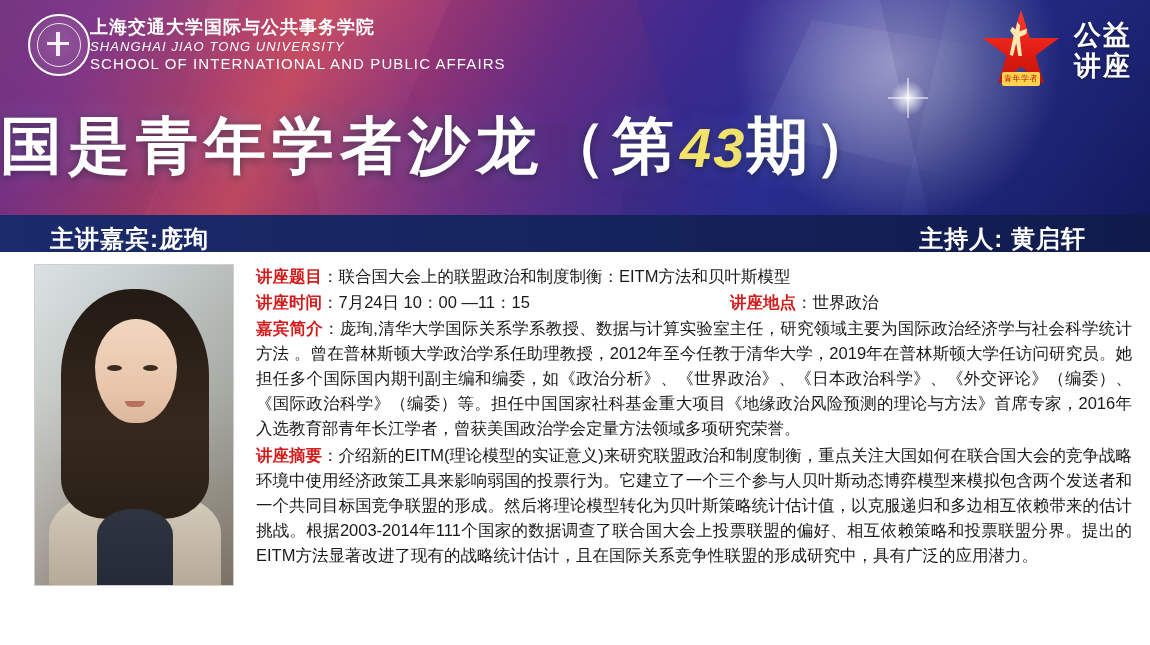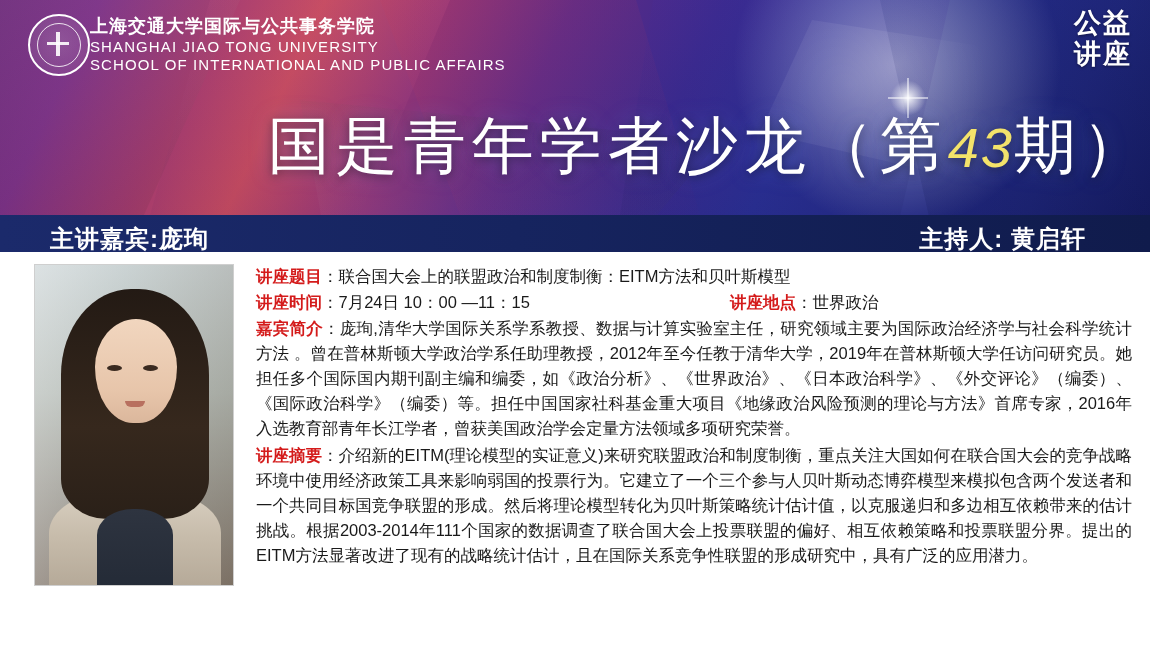--- a/index.html
+++ b/index.html
@@ -83,21 +83,21 @@
     content: "";
     position: absolute;
     left: 17px; top: 16px;
     width: 22px; height: 24px;
     background:
       linear-gradient(90deg, transparent 40%, rgba(255,255,255,0.9) 40%, rgba(255,255,255,0.9) 60%, transparent 60%),
       linear-gradient(0deg, transparent 45%, rgba(255,255,255,0.9) 45%, rgba(255,255,255,0.9) 58%, transparent 58%);
   }
   .logo-text { color: #ffffff; line-height: 1.25; }
   .logo-cn { font-size: 18px; letter-spacing: 1px; font-weight: bold; }
-  .logo-en1 { font-size: 15px; letter-spacing: 1.1px; }
+  .logo-en1 { font-size: 13px; letter-spacing: 1.1px; font-style: italic; }
   .logo-en2 { font-size: 15px; letter-spacing: 1.1px; }
 
   
   .emblem-block {
     position: absolute;
     right: 18px; top: 8px;
     display: flex;
     align-items: center;
     gap: 10px;
   }
@@ -138,24 +138,24 @@
     font-weight: bold;
     line-height: 1.16;
     letter-spacing: 2px;
     text-shadow: 0 1px 3px rgba(0,0,0,0.45);
   }
 
   
   .main-title {
     position: absolute;
     left: 0; right: 0; top: 104px;
-    text-align: right;
+    text-align: left;
     color: #ffffff;
     font-size: 62px;
-    font-weight: normal;
+    font-weight: bold;
     letter-spacing: 6px;
     text-shadow: 0 2px 10px rgba(0,0,0,0.45), 0 0 22px rgba(120,160,255,0.35);
     white-space: nowrap;
   }
   .main-title .issue-num {
     color: #f4e36a;
     font-style: italic;
     font-size: 56px;
     letter-spacing: 2px;
   }
@@ -310,20 +310,25 @@
     <div class="logo-block">
       <div class="logo-seal"></div>
       <div class="logo-text">
         <div class="logo-cn">上海交通大学国际与公共事务学院</div>
         <div class="logo-en1">SHANGHAI JIAO TONG UNIVERSITY</div>
         <div class="logo-en2">SCHOOL OF INTERNATIONAL AND PUBLIC AFFAIRS</div>
       </div>
     </div>
 
     <div class="emblem-block">
+      <div class="star-emblem">
+        <div class="star-shape"></div>
+        <div class="star-figure"></div>
+        <div class="star-badge">青年学者</div>
+      </div>
       <div class="emblem-label">
         <div>公益</div>
         <div>讲座</div>
       </div>
     </div>
 
     <div class="sparkle"></div>
 
     <div class="main-title">
       <span>国是青年学者沙龙（第</span><span class="issue-num">43</span><span>期）</span>

